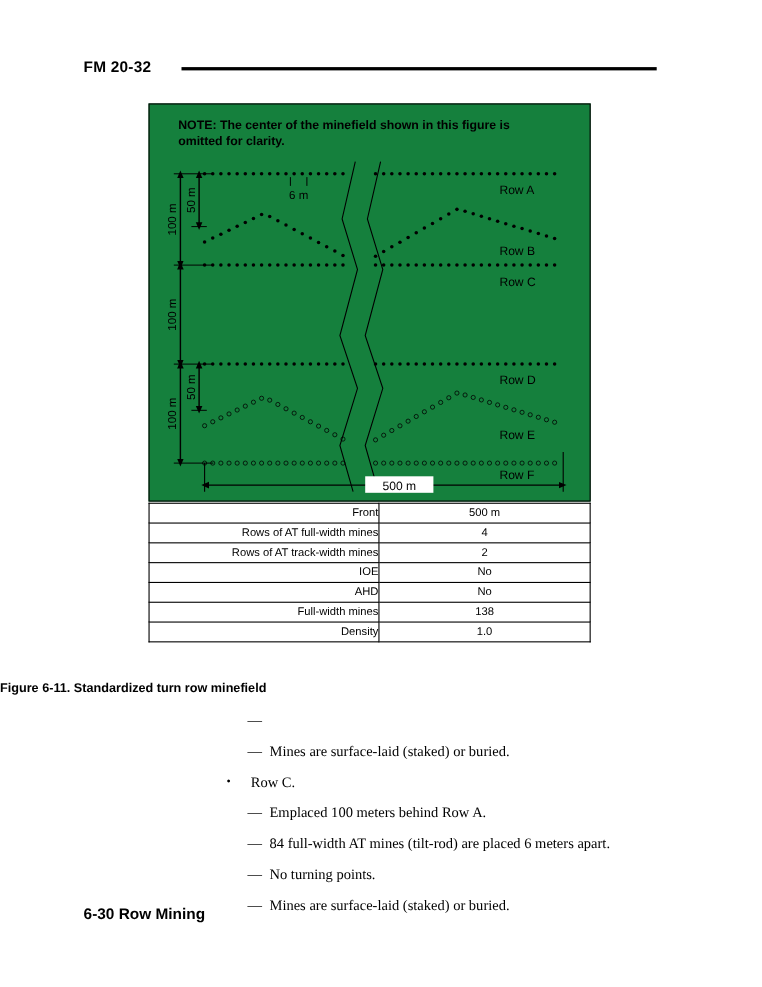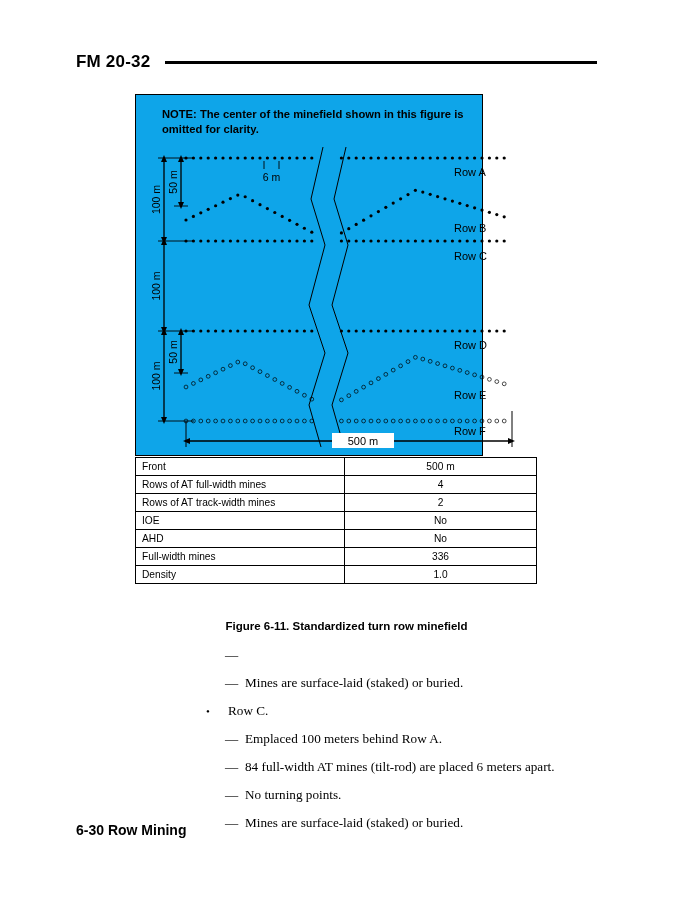--- a/index.html
+++ b/index.html
@@ -21,39 +21,39 @@
     position: absolute;
     left: 0; top: 52px;
     width: 693px;
     height: 22px;
   }
   #header-label {
     position: absolute;
     left: 76px; top: 0;
     font-family: "Liberation Sans", sans-serif;
     font-weight: bold;
-    font-size: 17px;
+    font-size: 14px;
     letter-spacing: 0.2px;
     white-space: nowrap;
   }
   #header-rule {
     position: absolute;
     left: 165px; top: 9px;
     width: 432px; height: 2.5px;
     background: #000;
   }
 
   
   #figure-box {
     position: absolute;
     left: 135px; top: 94px;
-    width: 348px; height: 362px;
+    width: 402px; height: 362px;
     border: 1.6px solid #000;
     box-sizing: border-box;
-    background: #0ea5e9;
+    background: #15803d;
   }
   #figure-note {
     position: absolute;
     left: 26px; top: 12px;
     width: 330px;
     font-family: "Liberation Sans", sans-serif;
     font-weight: bold;
     font-size: 11.2px;
     line-height: 14.5px;
   }
@@ -74,36 +74,36 @@
   }
   #data-table td {
     border: 1px solid #000;
     padding: 2px 0 2px 0;
     height: 13px;
     line-height: 12px;
   }
   #data-table td.k {
     width: 202px;
     padding-left: 6px;
-    text-align: left;
+    text-align: right;
   }
   #data-table td.v {
     text-align: center;
   }
   #data-table tr:first-child td { border-top-width: 1.6px; }
   #data-table tr:last-child td { border-bottom-width: 1.6px; }
   #data-table td.k { border-left-width: 1.6px; }
   #data-table td.v { border-right-width: 1.6px; }
 
   
   #figure-caption {
     position: absolute;
     left: 0; top: 620px;
     width: 693px;
-    text-align: center;
+    text-align: left;
     font-family: "Liberation Sans", sans-serif;
     font-weight: bold;
     font-size: 11.5px;
   }
 
   
   #body-text {
     position: absolute;
     left: 0; top: 646px;
     width: 693px;
@@ -499,21 +499,21 @@
       <tr>
         <td class="k">IOE</td>
         <td class="v">No</td>
       </tr>
       <tr>
         <td class="k">AHD</td>
         <td class="v">No</td>
       </tr>
       <tr>
         <td class="k">Full-width mines</td>
-        <td class="v">336</td>
+        <td class="v">138</td>
       </tr>
       <tr>
         <td class="k">Density</td>
         <td class="v">1.0</td>
       </tr>
     </tbody>
 </table>
 
 <div id="figure-caption">Figure 6-11. Standardized turn row minefield</div>
 

